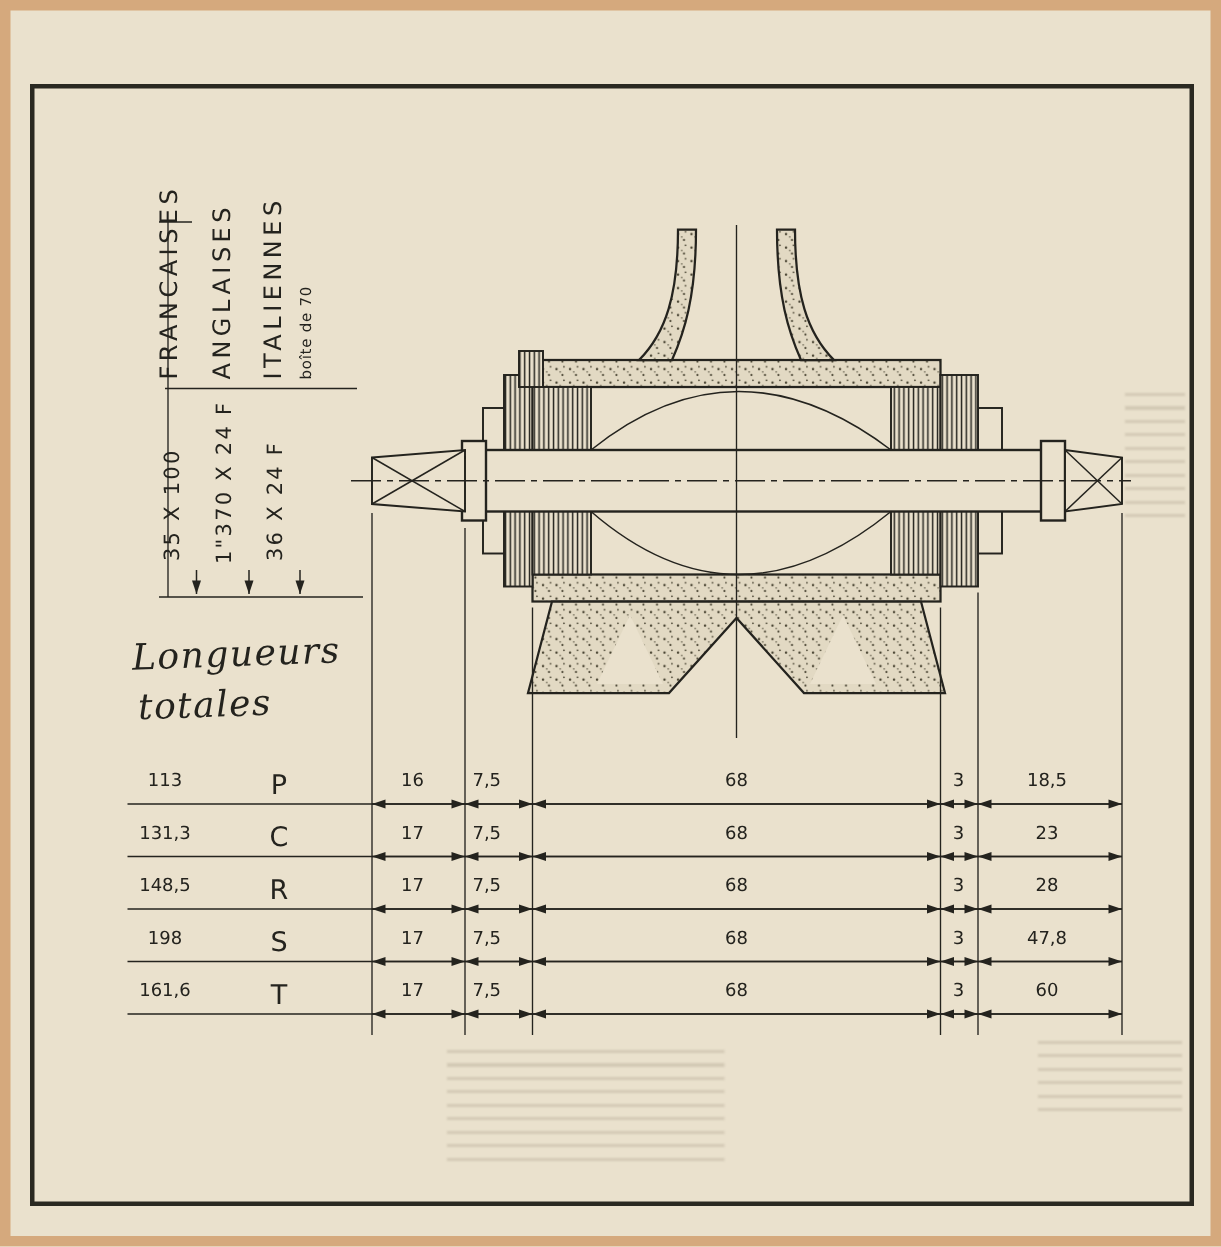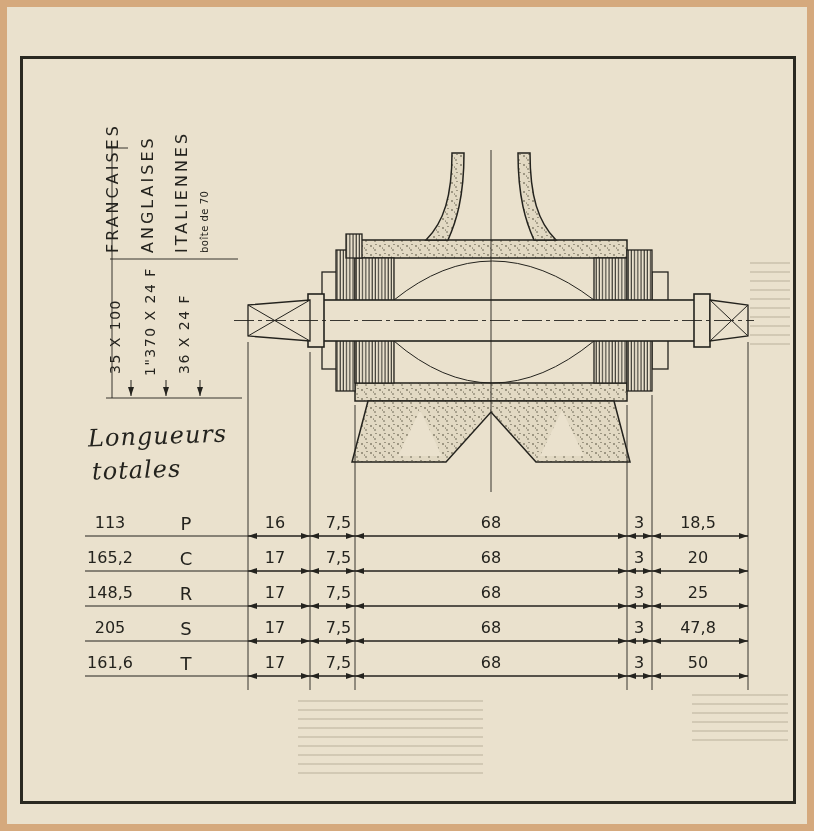--- a/index.html
+++ b/index.html
@@ -29,25 +29,25 @@
   .vlabel{position:absolute;white-space:nowrap;transform-origin:0 100%;transform:rotate(-90deg);z-index:3}
   .vname{font-size:16px;letter-spacing:3px;height:18px;line-height:18px}
   .vspec{font-size:14px;letter-spacing:1.5px;height:16px;line-height:16px}
   .vnote{font-size:10px;letter-spacing:.5px;height:12px;line-height:12px}
 
   
   .script{position:absolute;font-family:"DejaVu Serif",serif;font-style:italic;
           font-size:24px;letter-spacing:1px;transform:rotate(-2deg);z-index:3}
 
   
-  .cell{position:absolute;text-align:center;font-size:16px;z-index:3}
+  .cell{position:absolute;text-align:center;font-size:12px;z-index:3}
   .c-total{left:78px;width:64px}
   .c-code{left:168px;width:36px;font-size:18px}
   .c-d1{left:246px;width:58px}
-  .c-d2{left:318px;width:41px}
+  .c-d2{left:304px;width:41px}
   .c-d3{left:357px;width:268px}
   .c-d4{left:626px;width:26px}
   .c-d5{left:654px;width:88px}
   .r0{top:513px}.r1{top:548px}.r2{top:583px}.r3{top:618px}.r4{top:653px}
 
   
   .bleed{position:absolute;z-index:1;opacity:.55;filter:blur(.7px);
     background:repeating-linear-gradient(to bottom,rgba(112,100,78,.35) 0 2px,rgba(112,100,78,0) 2px 9px)}
 </style>
 </head>
@@ -198,47 +198,47 @@
   <div>
 
     <span class="cell c-total r0">113</span>
     <span class="cell c-code  r0">P</span>
     <span class="cell c-d1 r0">16</span>
     <span class="cell c-d2 r0">7,5</span>
     <span class="cell c-d3 r0">68</span>
     <span class="cell c-d4 r0">3</span>
     <span class="cell c-d5 r0">18,5</span>
 
-    <span class="cell c-total r1">165,2</span>
+    <span class="cell c-total r1">131,3</span>
     <span class="cell c-code  r1">C</span>
     <span class="cell c-d1 r1">17</span>
     <span class="cell c-d2 r1">7,5</span>
     <span class="cell c-d3 r1">68</span>
     <span class="cell c-d4 r1">3</span>
-    <span class="cell c-d5 r1">20</span>
+    <span class="cell c-d5 r1">23</span>
 
     <span class="cell c-total r2">148,5</span>
     <span class="cell c-code  r2">R</span>
     <span class="cell c-d1 r2">17</span>
     <span class="cell c-d2 r2">7,5</span>
     <span class="cell c-d3 r2">68</span>
     <span class="cell c-d4 r2">3</span>
-    <span class="cell c-d5 r2">25</span>
-
-    <span class="cell c-total r3">205</span>
+    <span class="cell c-d5 r2">28</span>
+
+    <span class="cell c-total r3">198</span>
     <span class="cell c-code  r3">S</span>
     <span class="cell c-d1 r3">17</span>
     <span class="cell c-d2 r3">7,5</span>
     <span class="cell c-d3 r3">68</span>
     <span class="cell c-d4 r3">3</span>
     <span class="cell c-d5 r3">47,8</span>
 
     <span class="cell c-total r4">161,6</span>
     <span class="cell c-code  r4">T</span>
     <span class="cell c-d1 r4">17</span>
     <span class="cell c-d2 r4">7,5</span>
     <span class="cell c-d3 r4">68</span>
     <span class="cell c-d4 r4">3</span>
-    <span class="cell c-d5 r4">50</span>
+    <span class="cell c-d5 r4">60</span>
   </div>
 
   <div class="frame"></div>
 </div>
 
 </body></html>

